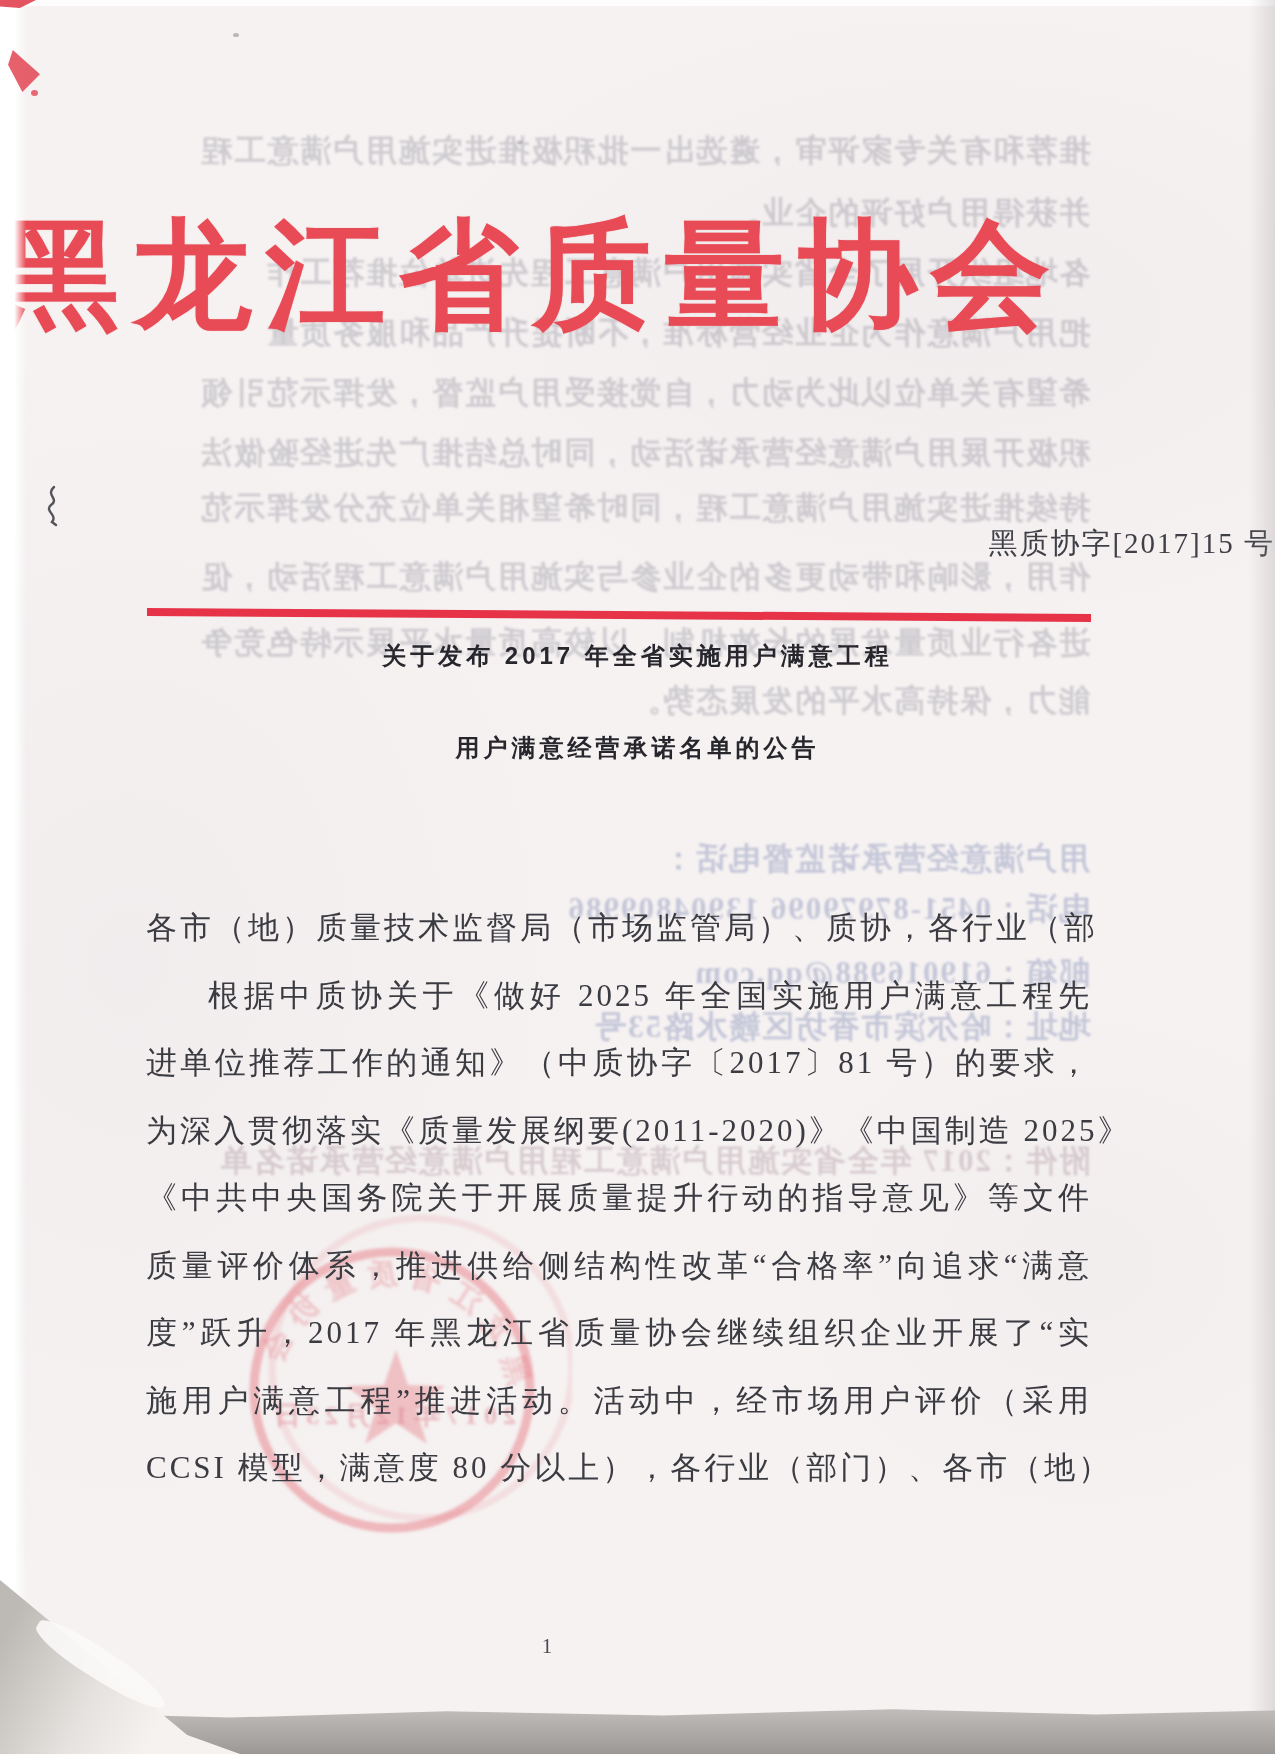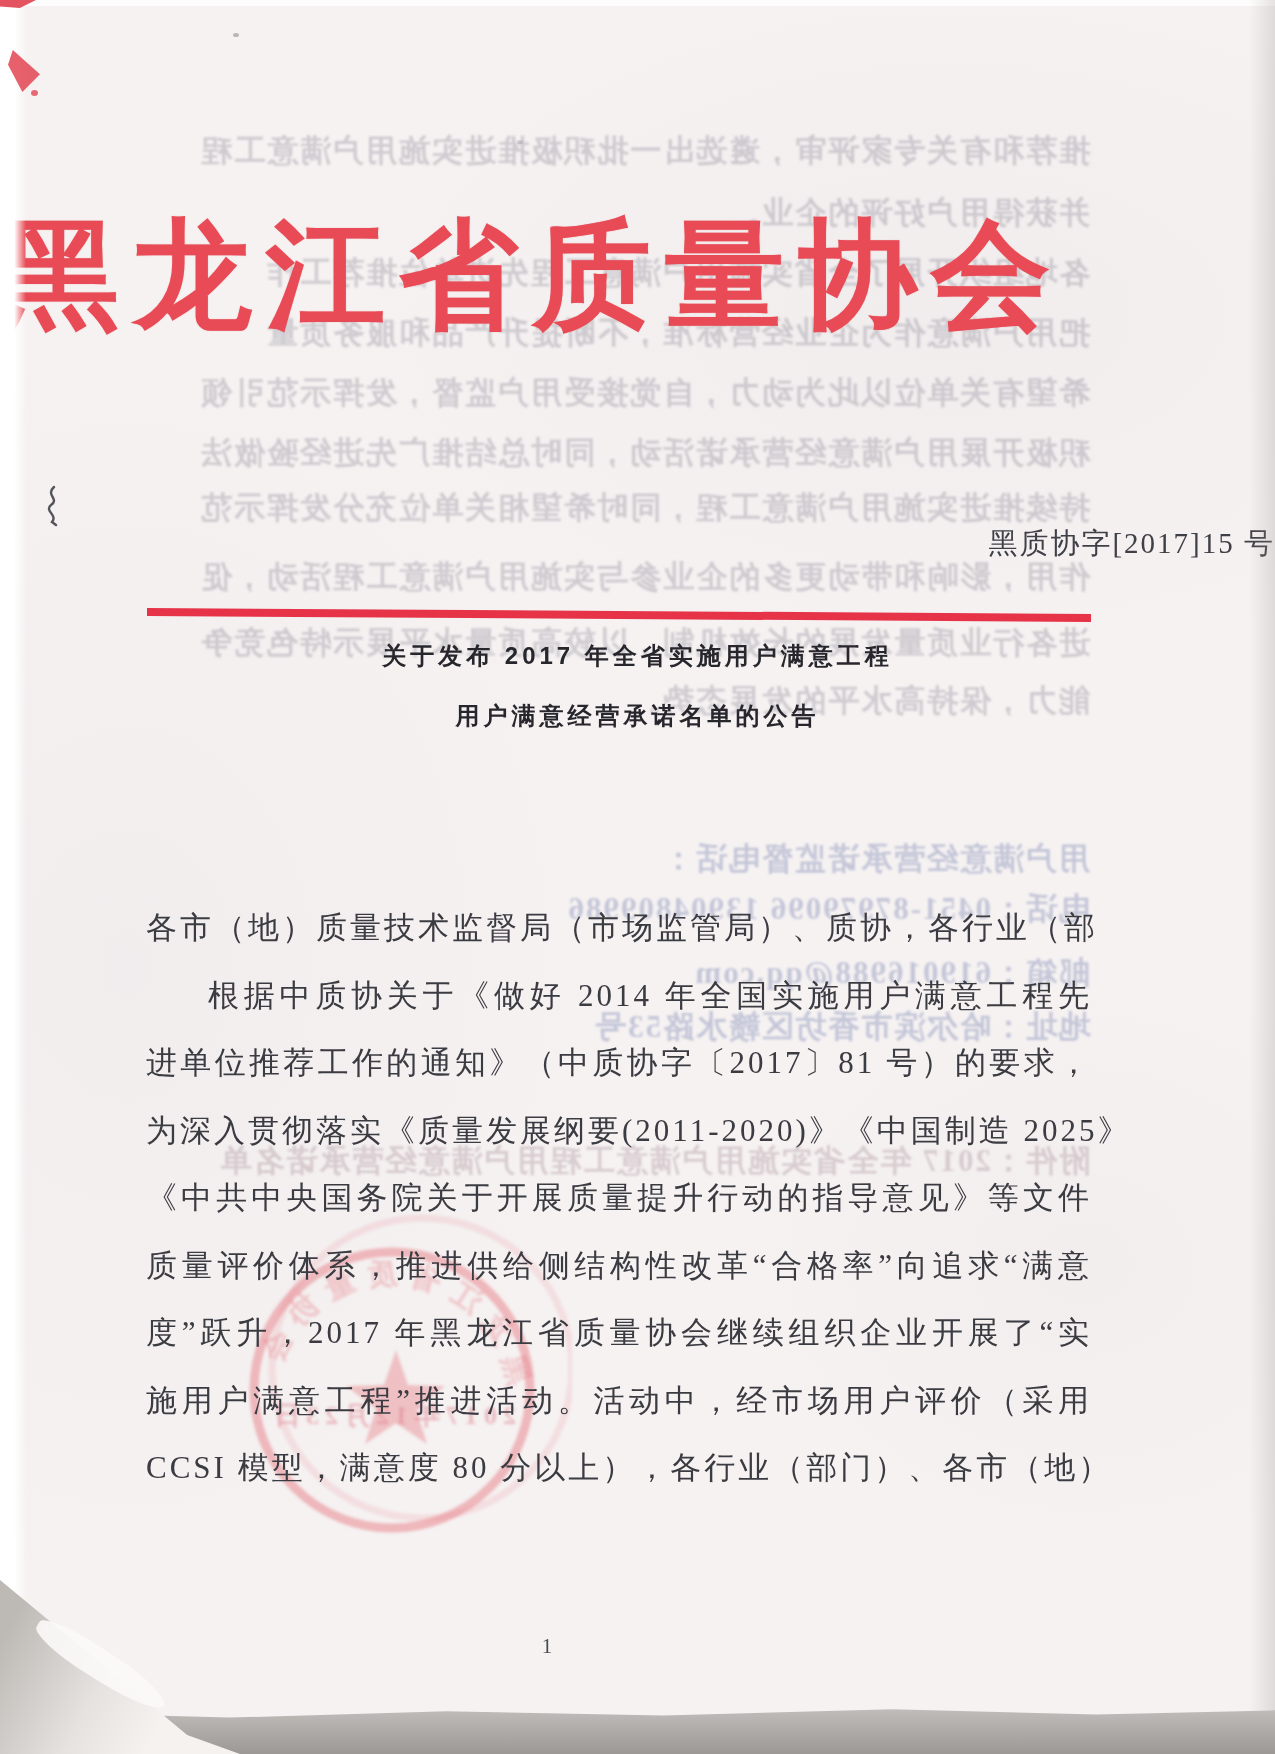--- a/index.html
+++ b/index.html
@@ -47,21 +47,21 @@
   .org-title{left:0;top:196px;width:100%;text-align:left;z-index:2;
     font-size:119px;font-weight:bold;color:#e84b55;letter-spacing:14px;
     text-shadow:0 0 1px rgba(232,75,85,.55);white-space:nowrap;}
   .doc-number{left:0;top:524px;width:100%;text-align:right;z-index:2;
     font-size:29px;color:#3f3f47;letter-spacing:2px;}
   .red-rule{left:147px;top:611px;width:944px;height:8px;background:#e63348;
     transform:rotate(0.35deg);z-index:2;}
   .head{left:0;width:100%;text-align:center;z-index:2;color:#26262c;
     font-family:"Liberation Sans","DejaVu Sans",sans-serif;
     font-size:24px;font-weight:bold;letter-spacing:4px;white-space:nowrap;}
-  .head1{top:640px;} .head2{top:700px;}
+  .head1{top:640px;} .head2{top:732px;}
   .body-text{left:146px;top:898px;width:946px;z-index:2;color:#3b3b42;
     font-size:31px;letter-spacing:3px;}
   .bline{height:67.5px;line-height:60px;text-align:justify;text-align-last:justify;white-space:nowrap;}
   .bline.noj{text-align-last:left;}
   .bline.ind{text-indent:62px;}
   .page-number{left:0;top:1634px;width:1094px;text-align:center;z-index:2;
     font-size:21px;color:#4a4a52;}
 </style>
 </head>
 <body>
@@ -100,21 +100,21 @@
 
   <div class="abs doc-number">黑质协字[2017]15 号</div>
 
   <div class="abs red-rule"></div>
 
   <div class="abs head head1">关于发布 2017 年全省实施用户满意工程</div>
   <div class="abs head head2">用户满意经营承诺名单的公告</div>
 
   <div class="abs body-text">
       <div class="bline">各市（地）质量技术监督局（市场监管局）、质协，各行业（部</div>
-      <div class="bline ind">根据中质协关于《做好 2014 年全国实施用户满意工程先</div>
+      <div class="bline ind">根据中质协关于《做好 2025 年全国实施用户满意工程先</div>
       <div class="bline">进单位推荐工作的通知》（中质协字〔2017〕81 号）的要求，</div>
       <div class="bline">为深入贯彻落实《质量发展纲要(2011-2020)》《中国制造 2025》</div>
       <div class="bline">《中共中央国务院关于开展质量提升行动的指导意见》等文件</div>
       <div class="bline">质量评价体系，推进供给侧结构性改革“合格率”向追求“满意</div>
       <div class="bline">度”跃升，2017 年黑龙江省质量协会继续组织企业开展了“实</div>
       <div class="bline">施用户满意工程”推进活动。活动中，经市场用户评价（采用</div>
       <div class="bline">CCSI 模型，满意度 80 分以上），各行业（部门）、各市（地）</div>
     </div>
 
   <div class="abs page-number">1</div>

